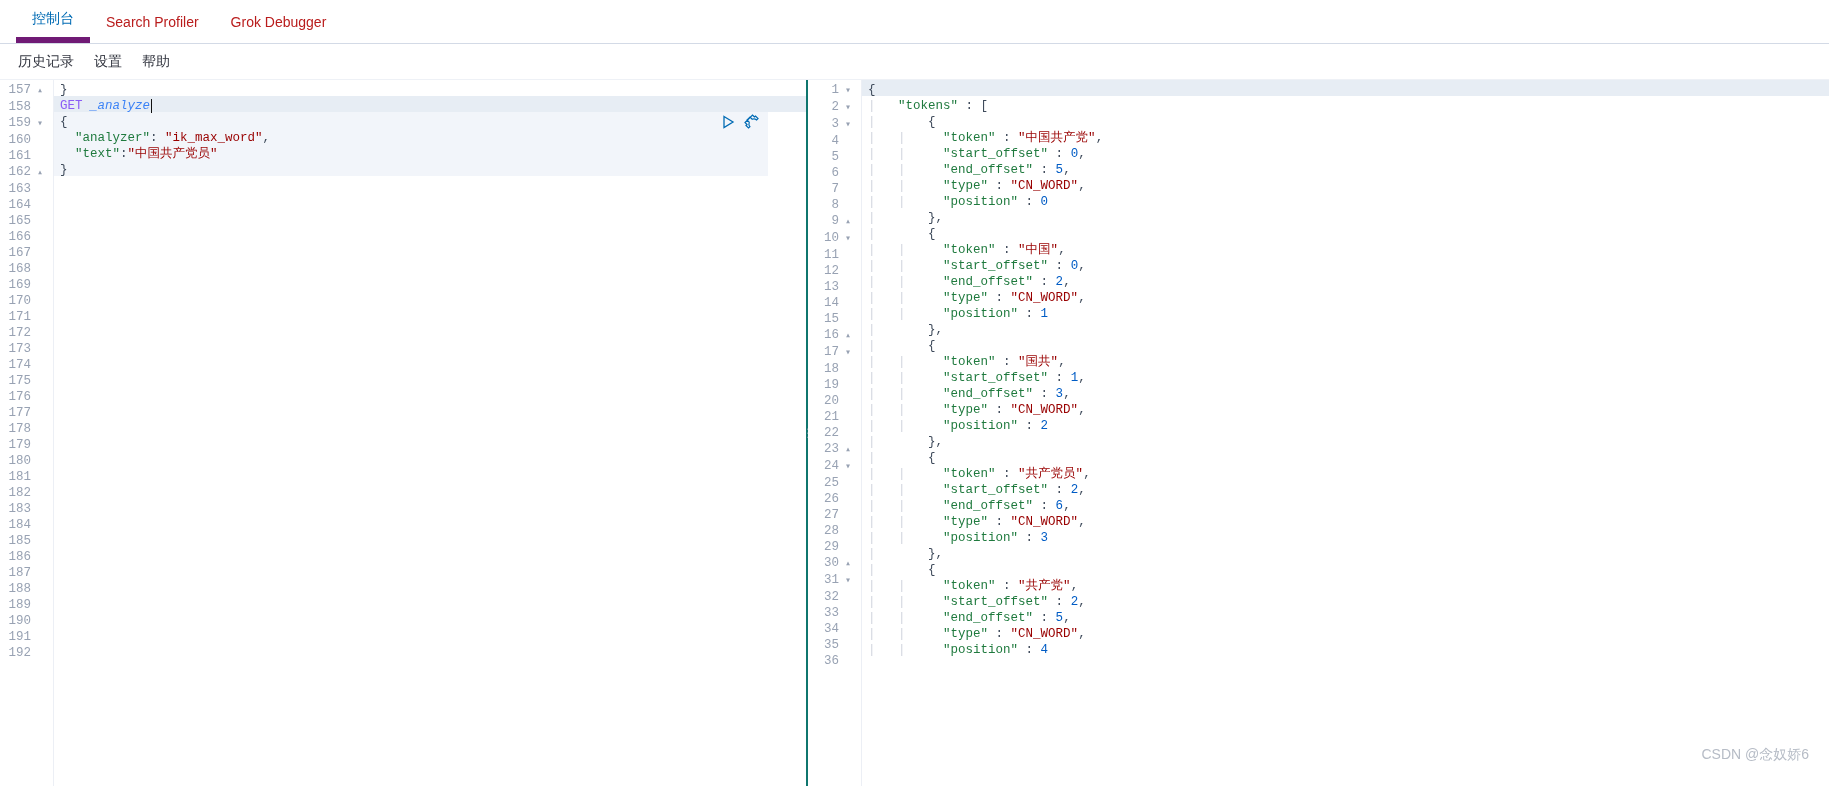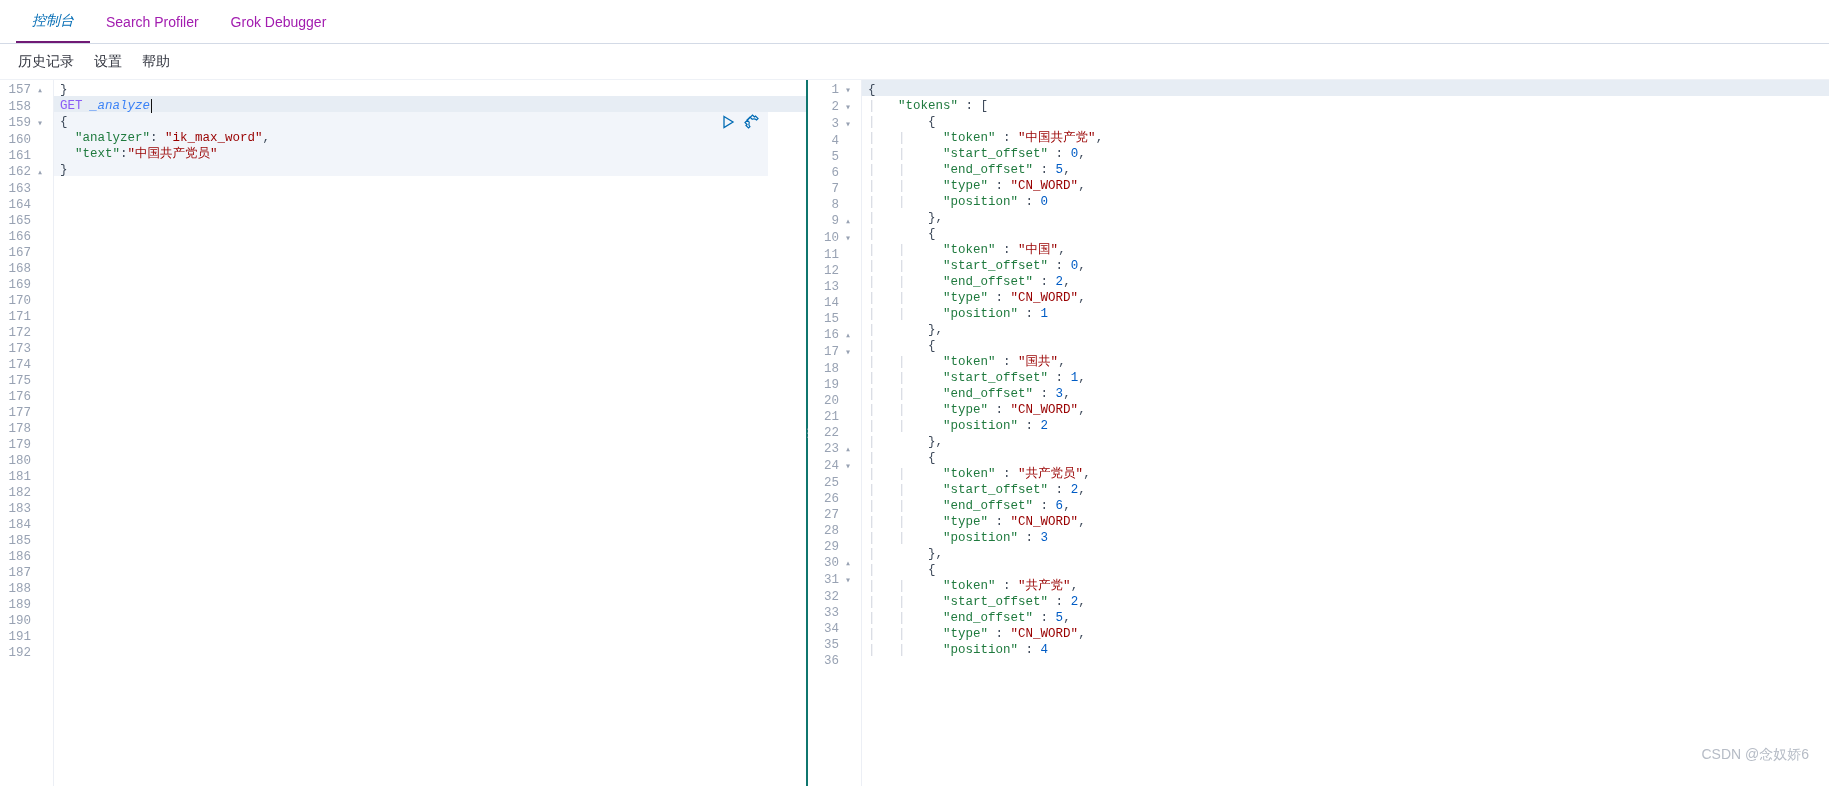--- a/index.html
+++ b/index.html
@@ -1,21 +1,21 @@
 <!DOCTYPE html>
 <html><head>
 <meta charset="utf-8">
 <style>
   * { box-sizing: border-box; margin: 0; padding: 0; }
   html, body { width: 1829px; height: 786px; font-family: "Helvetica Neue", Arial, "PingFang SC", "Microsoft YaHei", sans-serif; background: #fff; color: #343741; overflow: hidden; }
 
   
   .tabs { display: flex; align-items: center; border-bottom: 1px solid #d3dae6; padding: 0 16px; height: 44px; }
-  .tab { padding: 0 16px; height: 100%; display: flex; align-items: center; font-size: 14px; color: #a21caf; cursor: pointer; }
-  .tab.active { color: #006bb4; border-bottom: 2px solid #701a75; font-weight: 500; font-style: italic; }
+  .tab { padding: 0 16px; height: 100%; display: flex; align-items: center; font-size: 14px; color: #b91c1c; cursor: pointer; }
+  .tab.active { color: #006bb4; border-bottom: 6px solid #701a75; font-weight: 500; }
 
   
   .submenu { display: flex; align-items: center; padding: 8px 18px; height: 36px; font-size: 14px; gap: 20px; border-bottom: 1px solid #eef1f6; text-align: right; }
   .submenu-item { color: #343741; cursor: pointer; }
 
   
   .panels { display: flex; height: calc(100% - 80px); position: relative; }
   .panel { position: relative; overflow: hidden; }
   .panel-left { width: 808px; border-right: 2px solid #0f766e; }
   .panel-right { flex: 1; }

